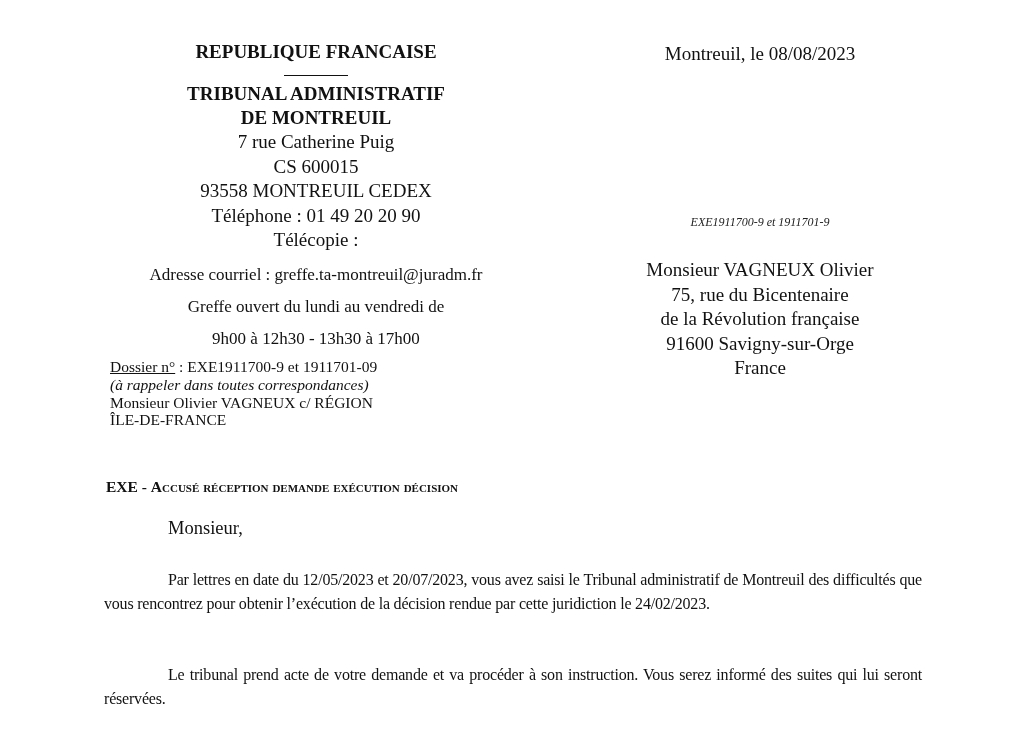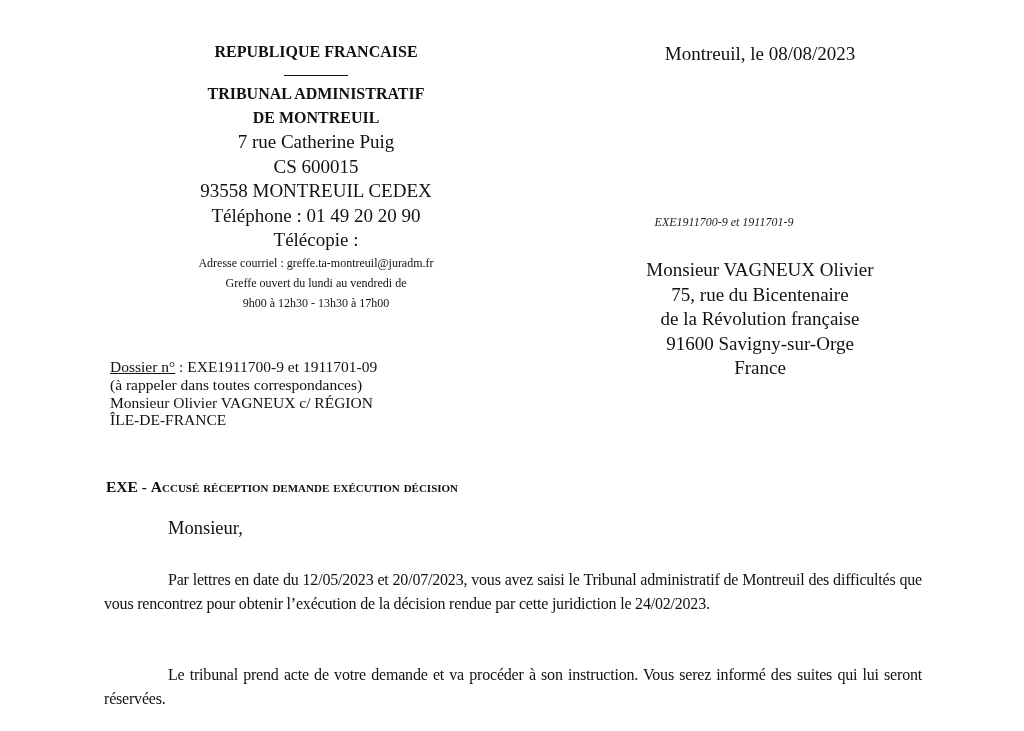--- a/index.html
+++ b/index.html
@@ -20,48 +20,49 @@
     
     .left-block {
       left: 100px;
       top: 40px;
       width: 432px;
       text-align: center;
     }
     .left-block .line { display: block; white-space: nowrap; }
     .hdr-bold {
       font-weight: bold;
-      font-size: 16px;
+      font-size: 19px;
       line-height: 24px;
     }
     .sep {
       width: 64px;
       height: 1px;
       background: #111;
       margin: 11px auto 6px auto;
     }
     .addr {
       font-size: 19px;
       line-height: 24.5px;
     }
     .addr-small {
-      font-size: 12px;
+      font-size: 17px;
       line-height: 20px;
+      margin-top: 12px;
     }
 
     
     .dossier {
       left: 110px;
       top: 358px;
       font-size: 15.5px;
       line-height: 17.8px;
       white-space: nowrap;
     }
     .dossier .u { text-decoration: underline; }
-    .dossier .it { }
+    .dossier .it { font-style: italic; }
     .exe-title {
       left: 106px;
       top: 478px;
       font-weight: bold;
       font-size: 15.5px;
       white-space: nowrap;
     }
     .exe-title .sc {
       font-variant: small-caps;
       font-size: 15.5px;
@@ -70,21 +71,21 @@
     
     .date {
       left: 600px;
       top: 43px;
       width: 320px;
       text-align: center;
       font-size: 19px;
       white-space: nowrap;
     }
     .ref-small {
-      left: 564px;
+      left: 600px;
       top: 215px;
       width: 320px;
       text-align: center;
       font-size: 12px;
       font-style: italic;
       color: #222;
     }
     .recipient {
       left: 600px;
       top: 258px;

